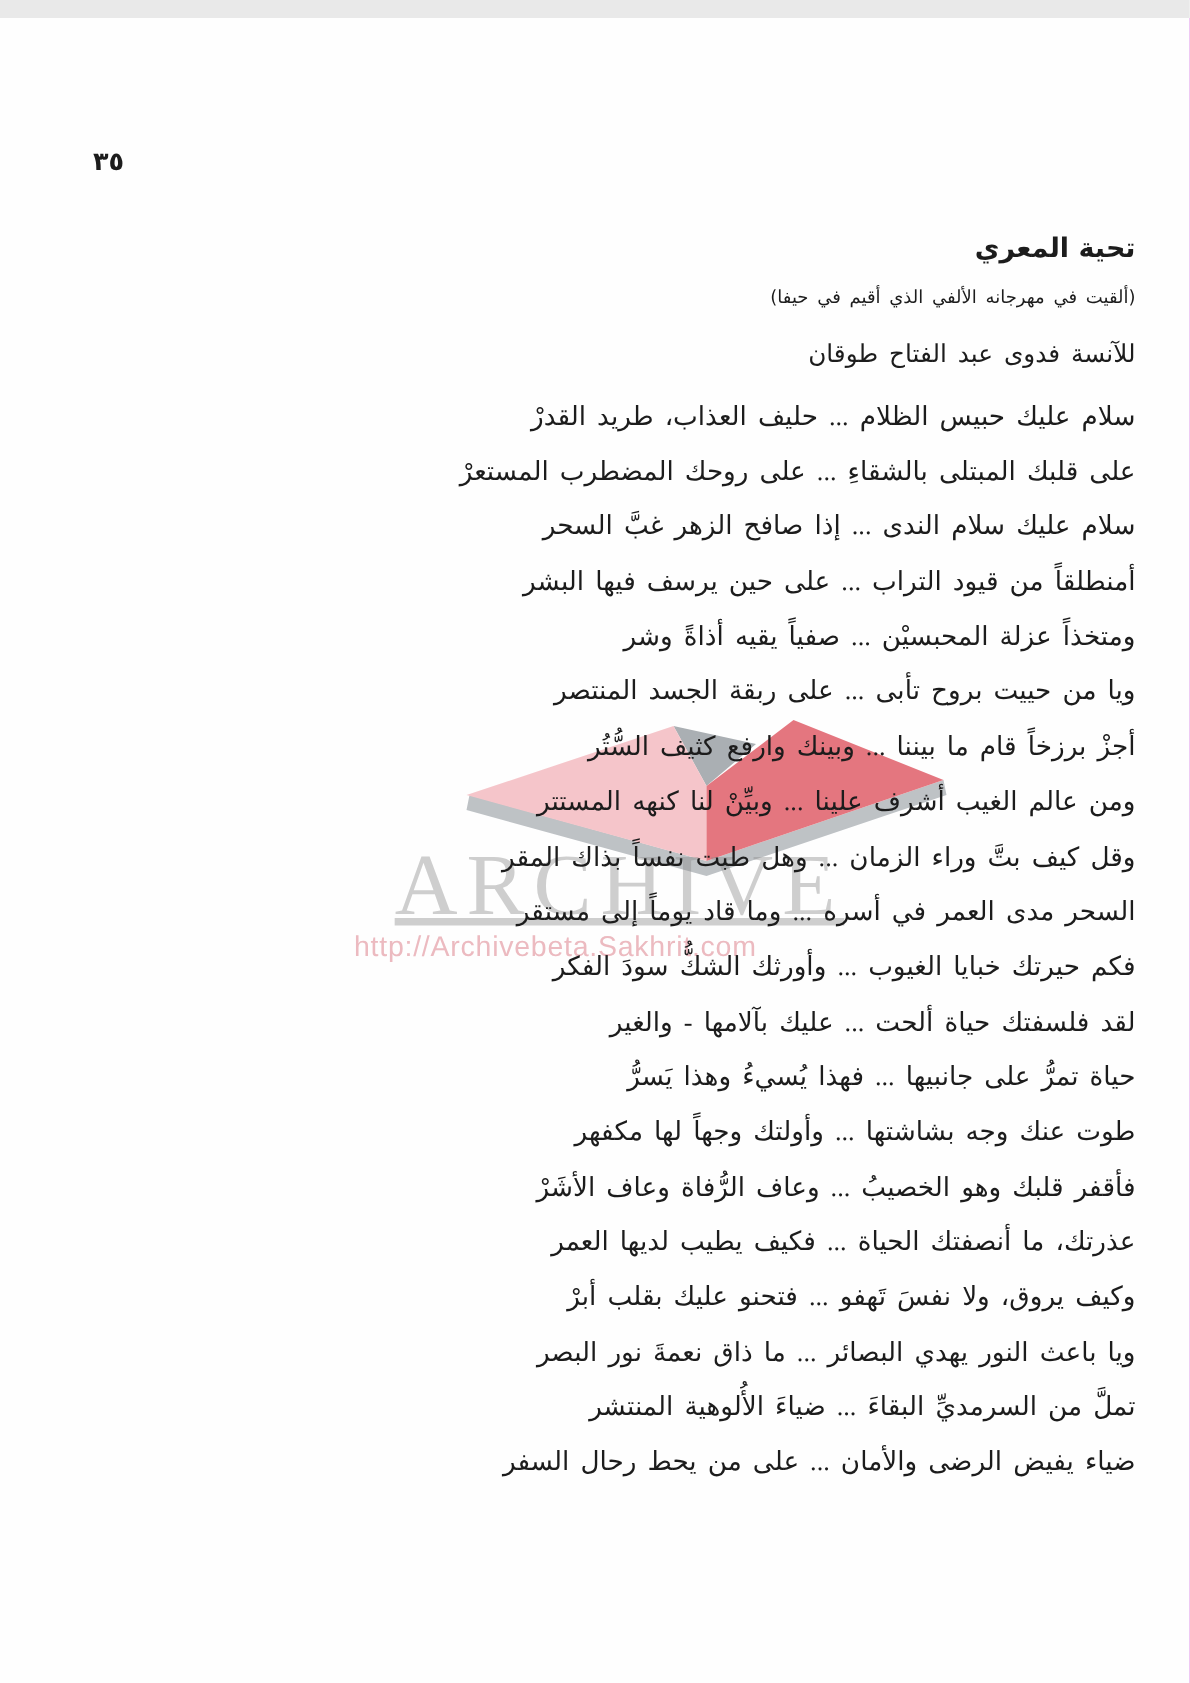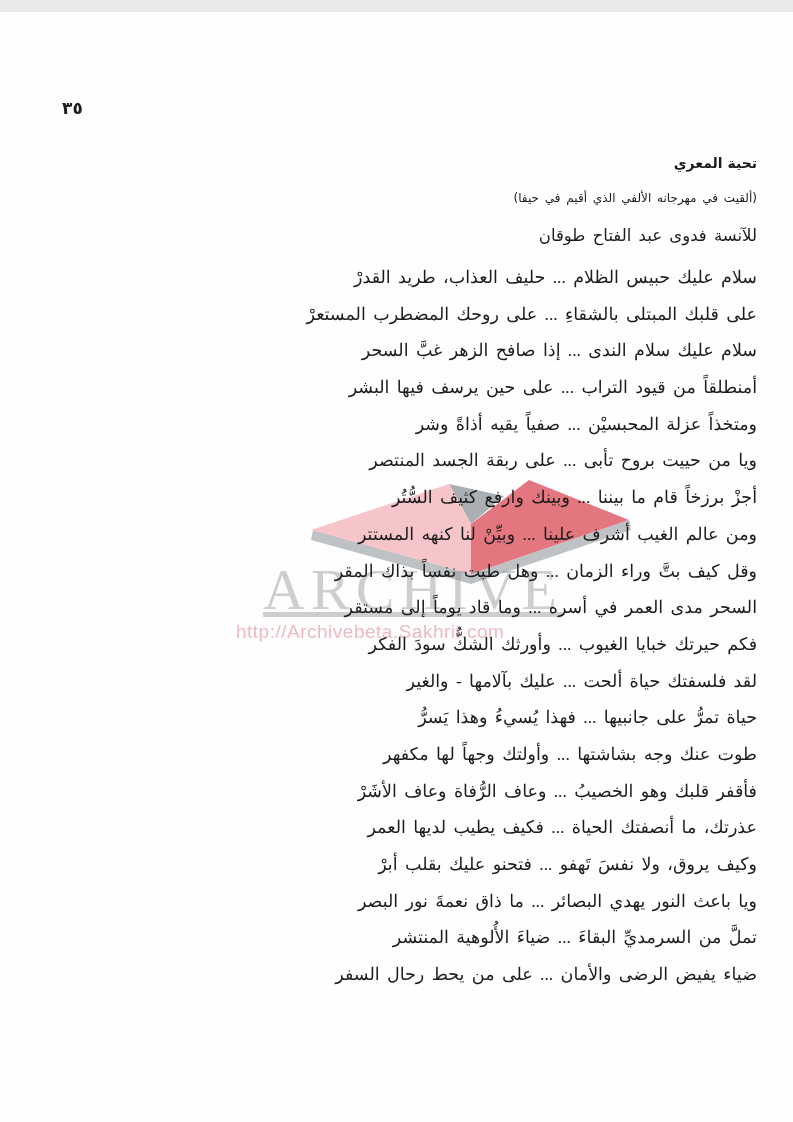--- a/index.html
+++ b/index.html
@@ -67,21 +67,21 @@
     left: 40px;
     z-index: 2;
     direction: rtl;
     text-align: right;
   }
   .title {
     position: absolute;
     top: 143px;
     right: 0;
     margin: 0;
-    font-size: 14px;
+    font-size: 18px;
     font-weight: bold;
     white-space: nowrap;
   }
   .subtitle {
     position: absolute;
     top: 179px;
     right: 0;
     font-size: 12px;
     white-space: nowrap;
     word-spacing: 2px;

